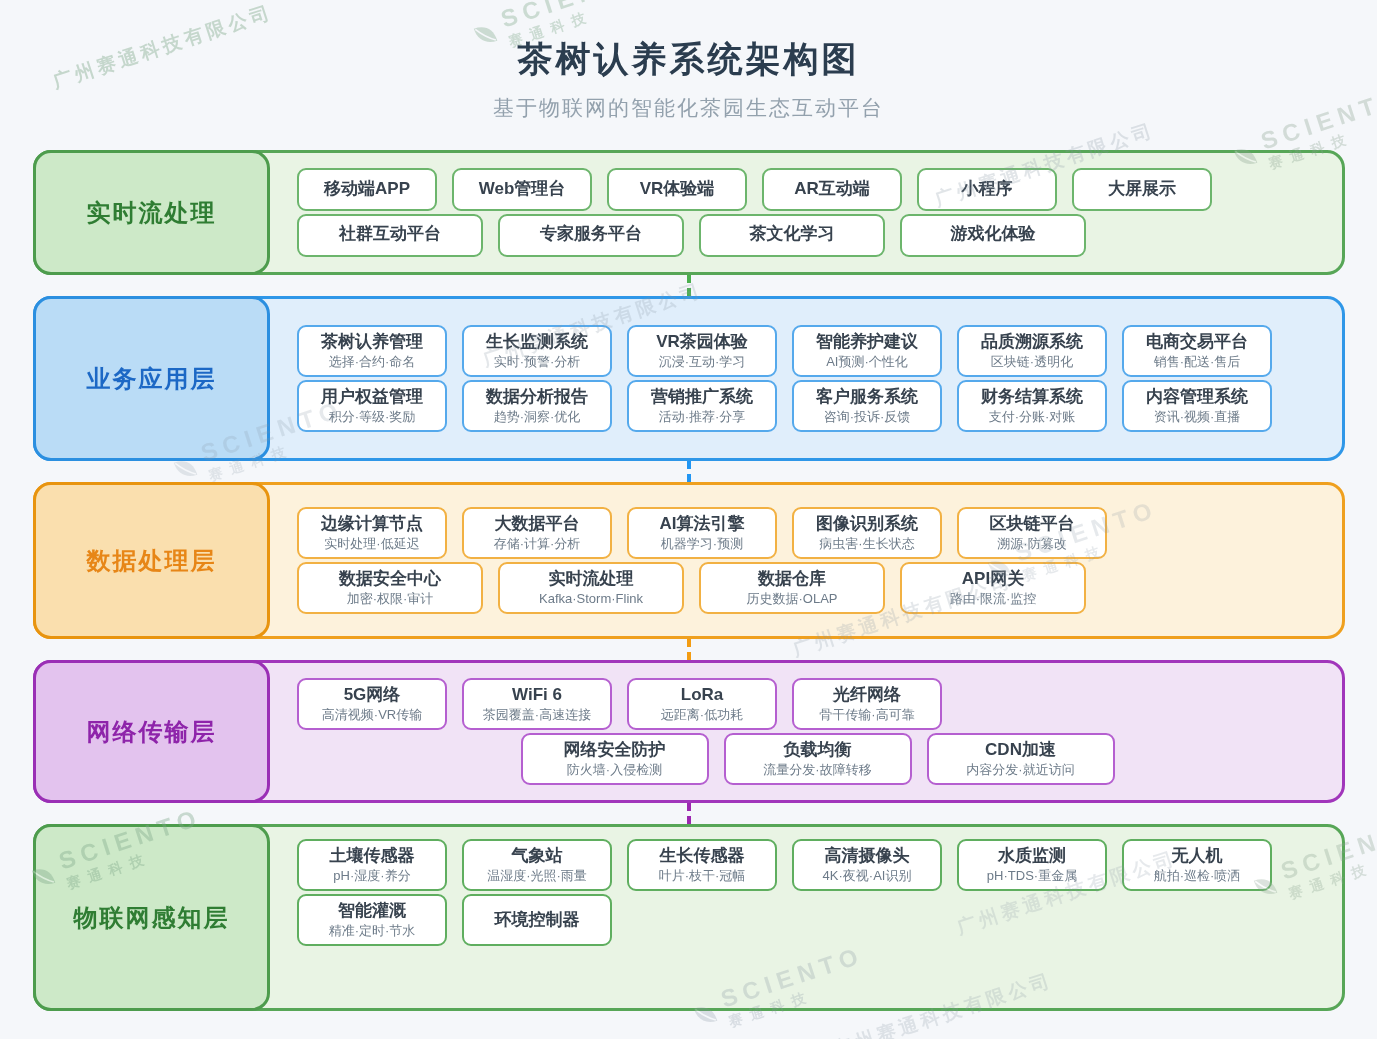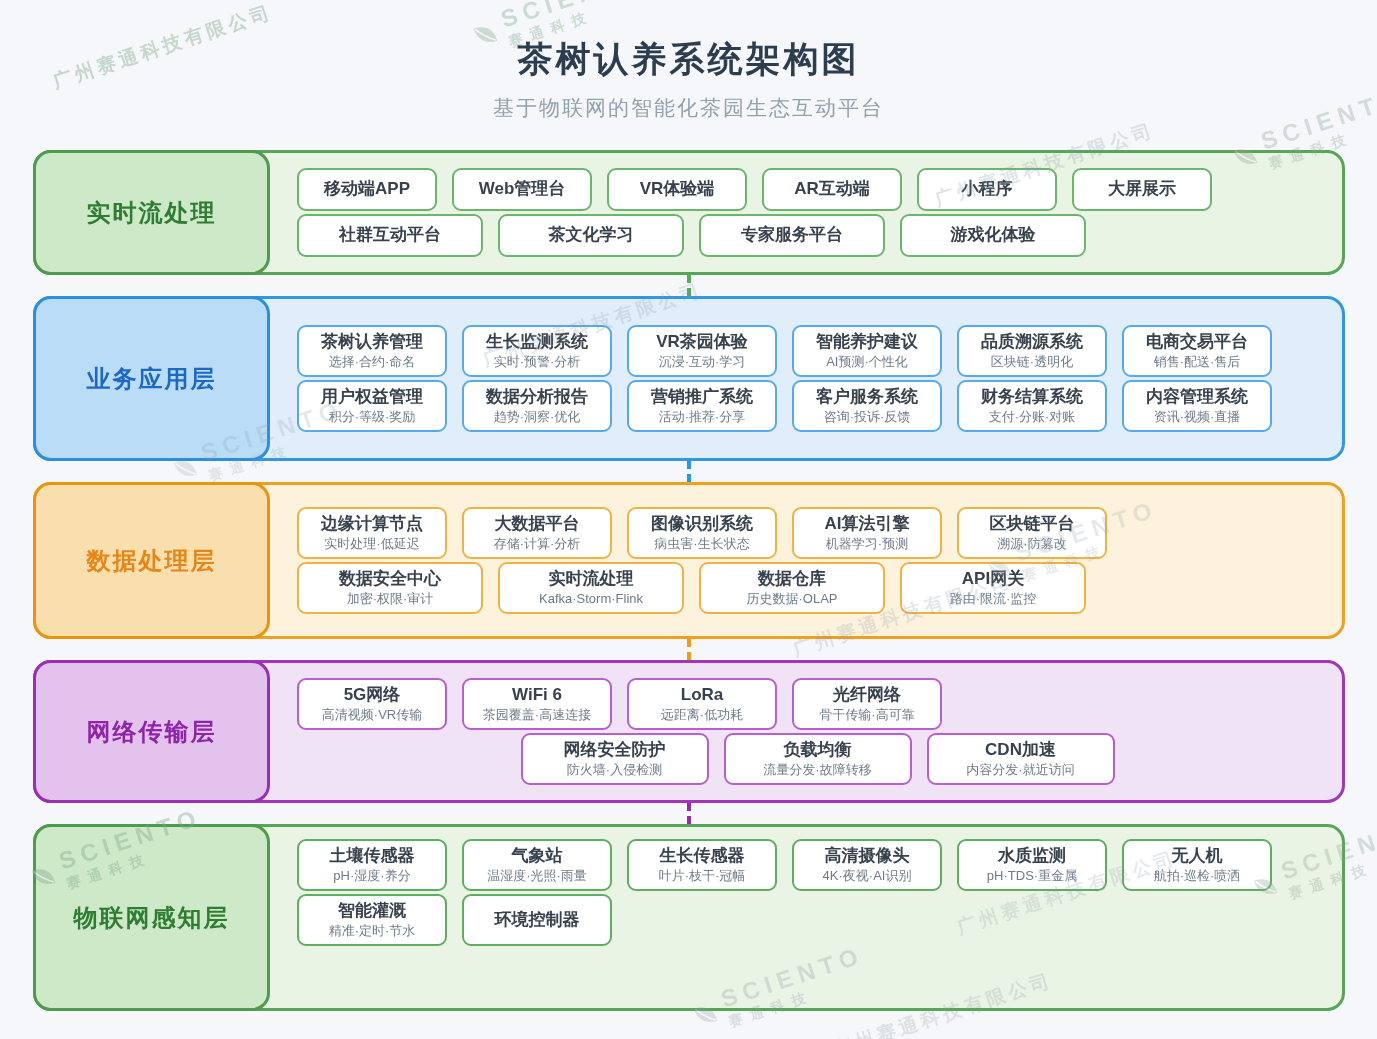--- a/index.html
+++ b/index.html
@@ -56,21 +56,21 @@
   }
   .item .t { font-size: 17px; font-weight: 600; color: #37424e; line-height: 1.35; white-space: nowrap; }
   .item .s { font-size: 13px; color: #6d7b89; line-height: 1.3; white-space: nowrap; }
   
   .layer-user-experience     { min-height: 125px; }
   .layer-business-application{ min-height: 165px; }
   .layer-data-processing     { min-height: 157px; }
   .layer-network-transmission{ min-height: 132px; }
   .layer-iot-perception      { min-height: 187px; }
   .layer-user-experience .item { min-height: 43px; min-width: 140px; }
-  .layer-user-experience .row:nth-child(2) .item { min-width: 186px; }
+  .layer-user-experience .row:nth-child(2) .item { min-width: 186px; font-family: Liberation Mono, monospace; }
   .layer-data-processing .row:nth-child(2) .item { min-width: 186px; }
   .layer-network-transmission .row:nth-child(2) { justify-content: center; }
   .layer-network-transmission .row:nth-child(2) .item { min-width: 188px; }
   .layer-iot-perception .rows { justify-content: flex-start; padding-top: 12px; }
   
   .connector {
     height: 21px; width: 0; align-self: center;
     border-left: 4px dashed var(--c);
   }
   
@@ -112,24 +112,24 @@
           </div>
           <div class="item">
             <div class="t">大屏展示</div>
           </div>
         </div>
         <div class="row">
           <div class="item">
             <div class="t">社群互动平台</div>
           </div>
           <div class="item">
+            <div class="t">专家服务平台</div>
+          </div>
+          <div class="item">
             <div class="t">茶文化学习</div>
-          </div>
-          <div class="item">
-            <div class="t">专家服务平台</div>
           </div>
           <div class="item">
             <div class="t">游戏化体验</div>
           </div>
         </div>
       </div>
     </section>
     <div class="connector" style="--c: #4caf50;"></div>
     <section class="layer layer-business-application" style="--border: #2f97e8; --bg: #e0eefb; --label-bg: #badcf6; --label-border: #2b8fe0; --label-text: #1c68c5; --item-border: #55a9ec;">
       <div class="layer-label">业务应用层</div>
@@ -195,26 +195,26 @@
         <div class="row">
           <div class="item">
             <div class="t">边缘计算节点</div>
             <div class="s">实时处理·低延迟</div>
           </div>
           <div class="item">
             <div class="t">大数据平台</div>
             <div class="s">存储·计算·分析</div>
           </div>
           <div class="item">
+            <div class="t">AI算法引擎</div>
+            <div class="s">机器学习·预测</div>
+          </div>
+          <div class="item">
             <div class="t">图像识别系统</div>
             <div class="s">病虫害·生长状态</div>
-          </div>
-          <div class="item">
-            <div class="t">AI算法引擎</div>
-            <div class="s">机器学习·预测</div>
           </div>
           <div class="item">
             <div class="t">区块链平台</div>
             <div class="s">溯源·防篡改</div>
           </div>
         </div>
         <div class="row">
           <div class="item">
             <div class="t">数据安全中心</div>
             <div class="s">加密·权限·审计</div>

